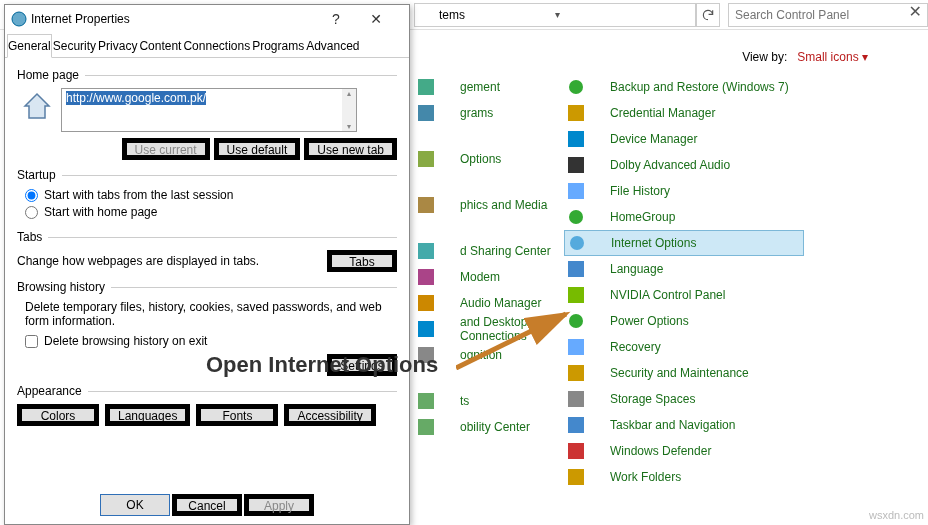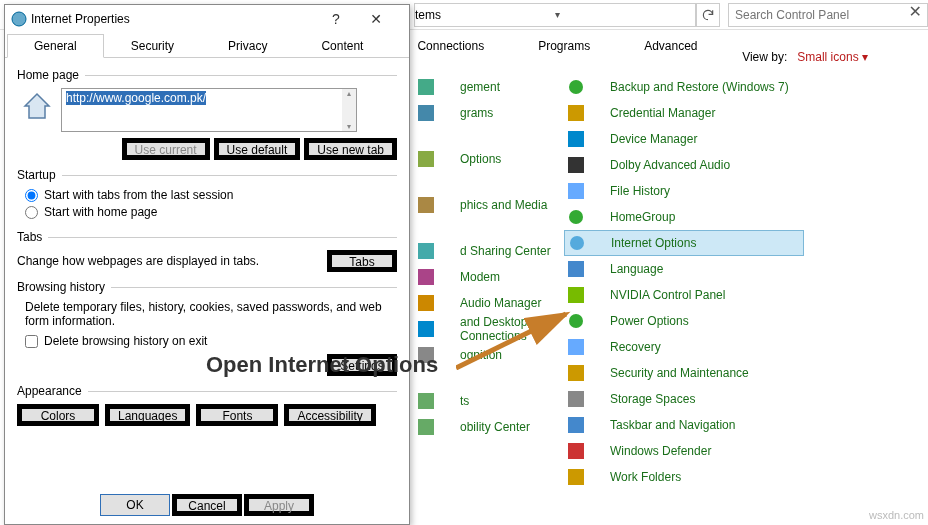--- a/index.html
+++ b/index.html
@@ -5,21 +5,21 @@
 * { box-sizing: border-box; margin: 0; padding: 0; font-family: "Segoe UI", Tahoma, sans-serif; }
 body { width: 928px; height: 525px; background: #fff; position: relative; overflow: hidden; font-size: 12px; }
 
 
 .dialog { position: absolute; left: 4px; top: 4px; width: 406px; height: 521px; background: #fff; border: 1px solid #888; box-shadow: 2px 2px 6px rgba(0,0,0,0.25); z-index: 10; display: flex; flex-direction: column; }
 .titlebar { height: 28px; display: flex; align-items: center; padding: 0 13px 0 6px; font-size: 12px; }
 .titlebar .ticon { width: 16px; height: 16px; margin-right: 4px; }
 .titlebar .title { flex: 1; }
 .tbtn { width: 40px; height: 26px; display: flex; align-items: center; justify-content: center; font-size: 14px; color: #333; cursor: default; }
 .tabs { display: flex; border-bottom: 1px solid #ccc; padding: 0 2px; }
-.tab { padding: 4px 26px; font-size: 12px; border: 1px solid transparent; position: relative; top: 1px; cursor: default; }
+.tab { padding: 4px 0; font-size: 12px; border: 1px solid transparent; position: relative; top: 1px; cursor: default; }
 .tab.active { border: 1px solid #ccc; border-bottom: 1px solid #fff; background: #fff; }
 .body { flex: 1; padding: 10px 12px 6px 12px; overflow: hidden; }
 fieldset { border: none; margin-bottom: 8px; }
 .legend { display: flex; align-items: center; margin-bottom: 6px; font-size: 12px; }
 .legend span:first-child { margin-right: 6px; }
 .legend .line { flex: 1; height: 1px; background: #ccc; }
 .homeicon { width: 32px; height: 32px; float: left; margin: 2px 8px 4px 4px; }
 .desc { font-size: 12px; margin-bottom: 4px; }
 .url-box { margin-left: 44px; border: 1px solid #999; height: 44px; width: 296px; position: relative; }
 .url-box .sel { background: #2f6fb7; color: #fff; display: inline-block; }
@@ -31,21 +31,21 @@
 .radio-row input, .chk-row input { margin-right: 6px; }
 .tabsdesc { display: flex; align-items: center; justify-content: space-between; }
 .tabsdesc span { font-size: 12px; }
 .footer { display: flex; justify-content: center; gap: 2px; padding: 8px 10px; }
 .footer .btn { min-width: 70px; }
 .footer .active { border: 1px solid #2f6fb7; }
 
 
 .cp { position: absolute; left: 0; top: 0; width: 928px; height: 525px; background: #fff; z-index: 1; }
 .cp-titlebar { height: 30px; background: #fff; border-bottom: 1px solid #e0e0e0; display: flex; align-items: center; padding-left: 414px; }
-.cp-loc { flex: 1; display: flex; align-items: center; border: 1px solid #ccc; height: 24px; padding: 0 0; font-size: 12px; }
+.cp-loc { flex: 1; display: flex; align-items: center; border: 1px solid #ccc; height: 24px; padding: 0 24px; font-size: 12px; }
 .cp-loc span { flex: 1; }
 .cp-ref { width: 24px; height: 24px; border: 1px solid #ccc; display: flex; align-items: center; justify-content: center; margin-right: 8px; }
 .cp-search { width: 200px; height: 24px; border: 1px solid #ccc; padding: 0 6px; font-size: 12px; color: #888; }
 .cp-view { text-align: right; padding: 20px 60px 10px 0; font-size: 12px; }
 .cp-view a { color: #b91c1c; text-decoration: none; }
 .cp-grid { display: flex; padding-left: 414px; }
 .cp-col { width: 240px; }
 .cp-item { display: flex; align-items: center; height: 26px; padding: 0 4px; font-size: 12px; color: #1a6f1a; cursor: default; gap: 20px; }
 .cp-item.hov { background: #cde8f6; border: 1px solid #7cb8d8; height: 26px; }
 .cp-item .ic { width: 16px; height: 16px; margin-right: 6px; flex-shrink: 0; }

